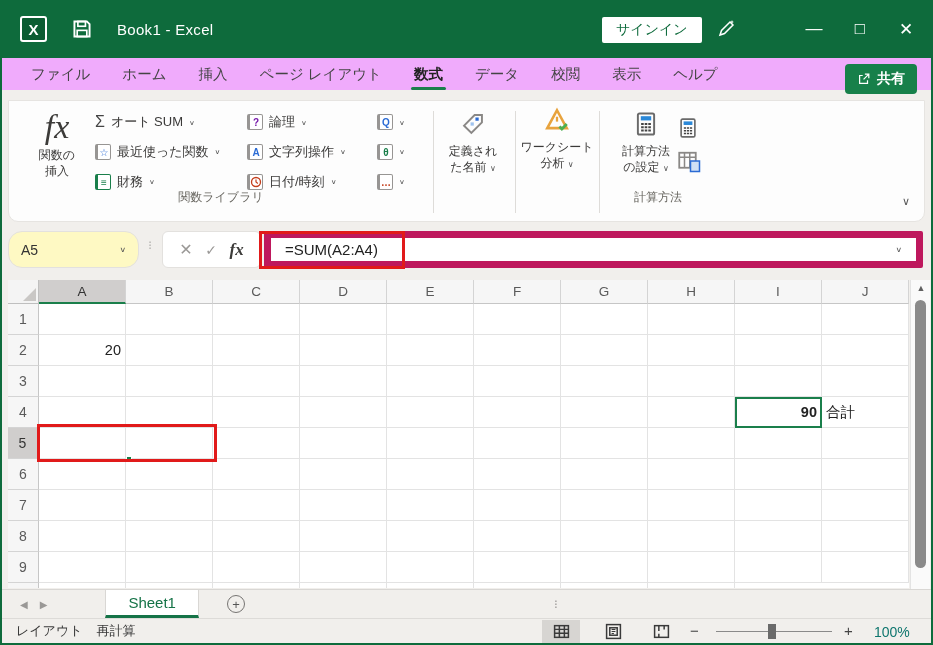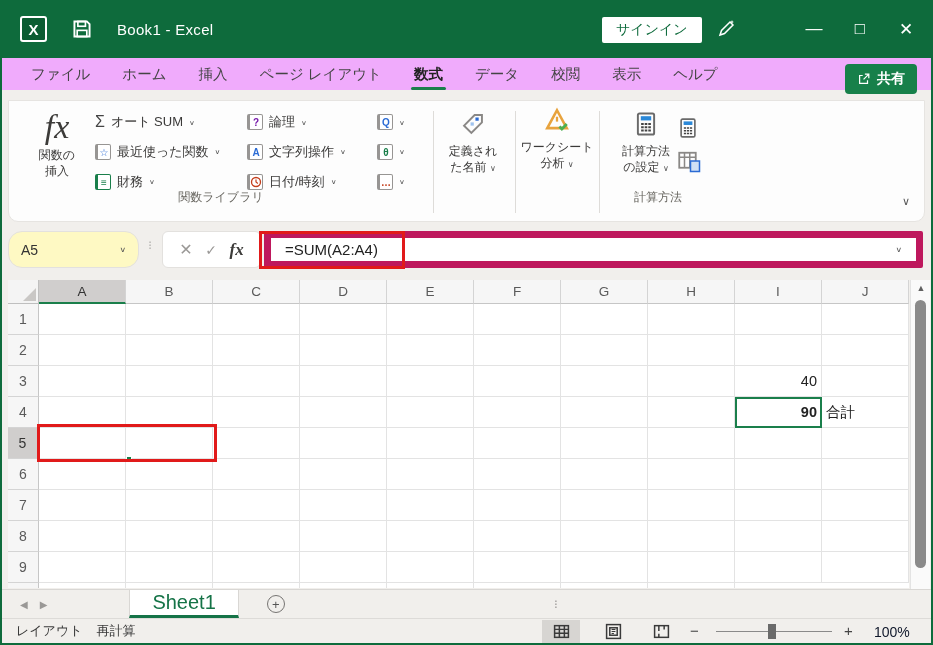--- a/index.html
+++ b/index.html
@@ -106,40 +106,40 @@
   .vscroll { position:absolute; left:908px; top:280px; width:20px; height:330px; background:#fafafa;
              border-left:1px solid #e3e3e3; }
   .vscroll .arr { position:absolute; left:0; width:20px; text-align:center; font-size:9px; color:#606060; }
   .vthumb { position:absolute; left:4px; top:20px; width:11px; height:268px; background:#8a8a8a;
             border-radius:6px; }
 
   
   .sheetbar { position:absolute; left:0; right:0; top:589px; height:29px; background:#f1efec;
               border-top:1px solid #d9d7d4; display:flex; align-items:center; }
   .nav-arr { font-size:10px; color:#9a9896; padding:0 6px; }
-  .sheet-tab { margin-left:76px; height:28px; background:#fff; border-left:1px solid #d9d7d4;
+  .sheet-tab { margin-left:52px; height:28px; background:#fff; border-left:1px solid #d9d7d4;
                border-right:1px solid #d9d7d4; border-bottom:3px solid #157347; color:#157347;
-               font-size:20px; display:flex; align-items:center; padding:0 22px; }
+               font-size:15px; display:flex; align-items:center; padding:0 22px; }
   .add-sheet { margin-left:28px; width:18px; height:18px; border:1px solid #767472; border-radius:50%;
                color:#555; font-size:13px; display:flex; align-items:center; justify-content:center; }
   .sb-dots { position:absolute; left:552px; color:#9a9896; font-size:12px; }
 
   
   .statusbar { position:absolute; left:0; right:0; top:618px; height:25px; background:#f1efec;
                border-top:1px solid #dddbd8; display:flex; align-items:center; font-size:13px;
                color:#3a3a3a; }
   .sb-item { margin-left:14px; white-space:nowrap; display:flex; align-items:center; gap:5px; }
   .view-btn { position:absolute; top:1px; width:38px; height:23px; display:flex; align-items:center;
               justify-content:center; }
   .view-btn.active { background:#d7d5d2; }
   .zoom-minus { position:absolute; left:688px; top:3px; font-size:15px; color:#444; }
   .zoom-track { position:absolute; left:714px; top:12px; width:116px; height:1px; background:#8a8a8a; }
   .zoom-thumb { position:absolute; left:766px; top:5px; width:8px; height:15px; background:#6a6a6a; }
   .zoom-plus { position:absolute; left:842px; top:3px; font-size:15px; color:#444; }
-  .zoom-pct { position:absolute; left:872px; top:5px; font-size:14px; color:#0f172a; }
+  .zoom-pct { position:absolute; left:872px; top:5px; font-size:14px; color:#0f766e; }
 </style>
 </head>
 <body>
 
 <div class="titlebar">
   <div class="xl-logo">X</div>
   <span class="qat-save">
     <svg width="22" height="22" viewBox="0 0 16 16">
         <path d="M2.5 2.5h9l2 2v9h-11z" fill="none" stroke="#fff" stroke-width="1.4"></path>
         <rect x="5" y="2.5" width="5.5" height="3.5" fill="none" stroke="#fff" stroke-width="1.2"></rect>
@@ -334,39 +334,39 @@
       <div class="cell"></div>
       <div class="cell"></div>
       <div class="cell"></div>
       <div class="cell"></div>
       <div class="cell"></div>
       <div class="cell"></div>
       <div class="cell"></div>
       <div class="cell"></div>
       <div class="cell"></div>
       <div class="cell"></div>
-      <div class="cell"></div>
-      <div class="cell"></div>
-      <div class="cell"></div>
-      <div class="cell"></div>
-      <div class="cell"></div>
-      <div class="cell"></div>
-      <div class="cell"></div>
-      <div class="cell"></div>
-      <div class="cell"></div>
-      <div class="cell"></div>
-      <div class="cell"></div>
-      <div class="cell"></div>
-      <div class="cell"></div>
-      <div class="cell"></div>
-      <div class="cell"></div>
-      <div class="cell"></div>
-      <div class="cell"></div>
-      <div class="cell"></div>
-      <div class="cell num">40</div>
+      <div class="cell num">20</div>
+      <div class="cell"></div>
+      <div class="cell"></div>
+      <div class="cell"></div>
+      <div class="cell"></div>
+      <div class="cell"></div>
+      <div class="cell"></div>
+      <div class="cell"></div>
+      <div class="cell"></div>
+      <div class="cell"></div>
+      <div class="cell"></div>
+      <div class="cell"></div>
+      <div class="cell"></div>
+      <div class="cell"></div>
+      <div class="cell"></div>
+      <div class="cell"></div>
+      <div class="cell"></div>
+      <div class="cell"></div>
+      <div class="cell"></div>
       <div class="cell"></div>
       <div class="cell"></div>
       <div class="cell"></div>
       <div class="cell"></div>
       <div class="cell"></div>
       <div class="cell"></div>
       <div class="cell"></div>
       <div class="cell"></div>
       <div class="cell"></div>
       <div class="cell num sel">90</div>

